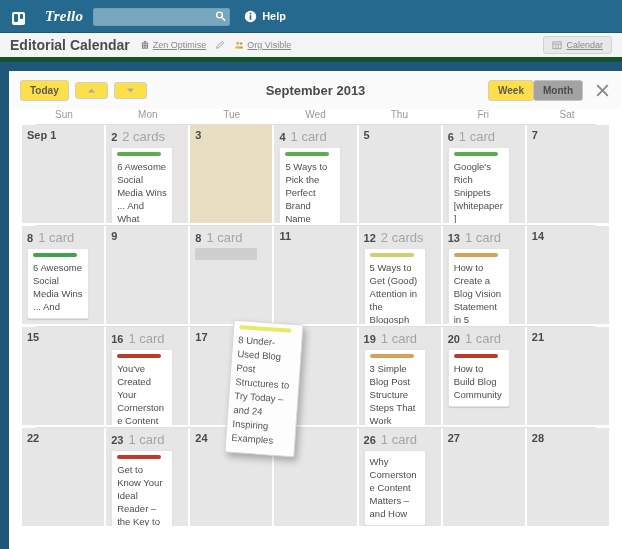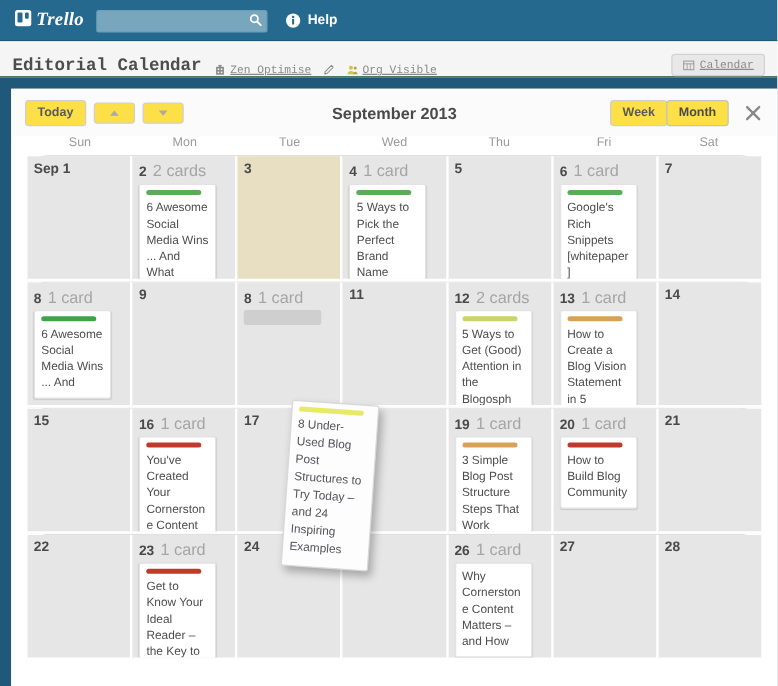--- a/index.html
+++ b/index.html
@@ -10,21 +10,21 @@
     background: #ffffff;
   }
 
   
   .topnav {
     height: 33px; background: #256a8e;
     display: flex; align-items: center; padding: 0 8px;
     border-bottom: 1px solid #1d5772;
   }
   .trello-logo {
-    display: flex; align-items: flex-start; gap: 4px;
+    display: flex; align-items: flex-end; gap: 20px;
     margin-right: 10px; padding-left: 4px;
   }
   .logo-mark {
     width: 13px; height: 13px; background: #ffffff;
     border-radius: 2px; position: relative; flex: none;
   }
   .logo-mark::before {
     content:""; position: absolute; left: 2px; top: 2px;
     width: 3.5px; height: 8px; background: #256a8e; border-radius: 1px;
   }
@@ -51,23 +51,22 @@
   }
   .help-group {
     display: flex; align-items: center; gap: 5px; margin-left: 14px;
   }
   .info-icon { width: 13px; height: 13px; display: block; }
   .help-label { color: #ffffff; font-size: 11px; font-weight: bold; }
 
   
   .boardbar {
     height: 29px; background: #f5f5f5;
-    display: flex; align-items: flex-end; padding: 0 10px;
-    border-bottom: 1px solid #14532d;
-    font-family: Liberation Mono, monospace;
+    display: flex; align-items: center; padding: 0 10px;
+    border-bottom: 5px solid #14532d;
   }
   .board-title {
     font-size: 14px; font-weight: bold; color: #4d4d4d;
     margin-right: 10px; white-space: nowrap;
   }
   .meta-item { display: flex; align-items: center; gap: 3px; margin-right: 9px; }
   .meta-link {
     font-size: 9px; color: #8a8a8a; text-decoration: underline; white-space: nowrap;
   }
   .mini-icon { width: 10px; height: 10px; display: block; }
@@ -99,21 +98,21 @@
     padding: 0 10px; position: relative; background: #fbfbfb;
   }
   .btn {
     background: #fde047; border: 1px solid #cfcfcf; border-radius: 3px;
     font-size: 10px; color: #5a5a5a; font-weight: bold;
     padding: 4px 9px; font-family: "Liberation Sans", sans-serif;
     line-height: 1.1;
   }
   .btn.arrow { padding: 4px 11px; margin-left: 6px; }
   .btn.arrow svg { display: block; }
-  .btn.active { background: #fde047; border-color: #c2c2c2; color: #4a4a4a; }
+  .btn.active { background: #a3a3a3; border-color: #c2c2c2; color: #4a4a4a; }
   .cal-month-title {
     position: absolute; left: 0; right: 0; text-align: center;
     font-size: 13px; font-weight: bold; color: #4a4a4a; pointer-events: none;
   }
   .toolbar-right {
     margin-left: auto; display: flex; align-items: center; gap: 0; z-index: 2;
   }
   .toolbar-right .btn + .btn { margin-left: -1px; }
   .close-x {
     margin-left: 11px; display: flex; align-items: center; padding: 2px;

